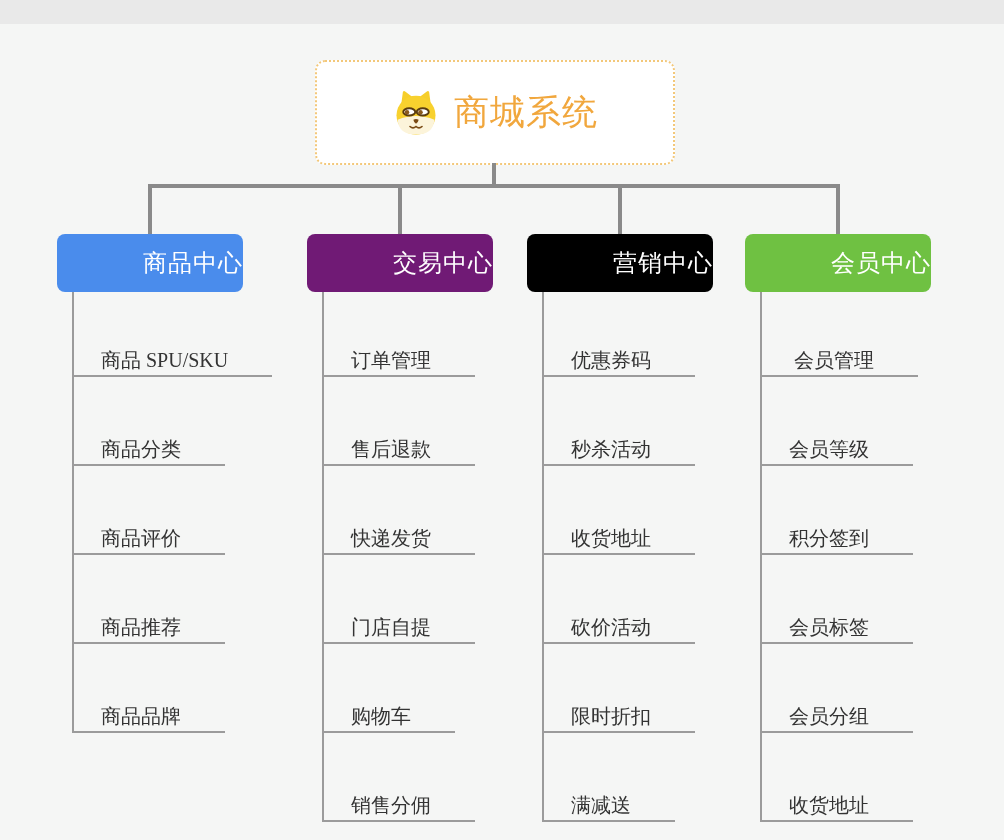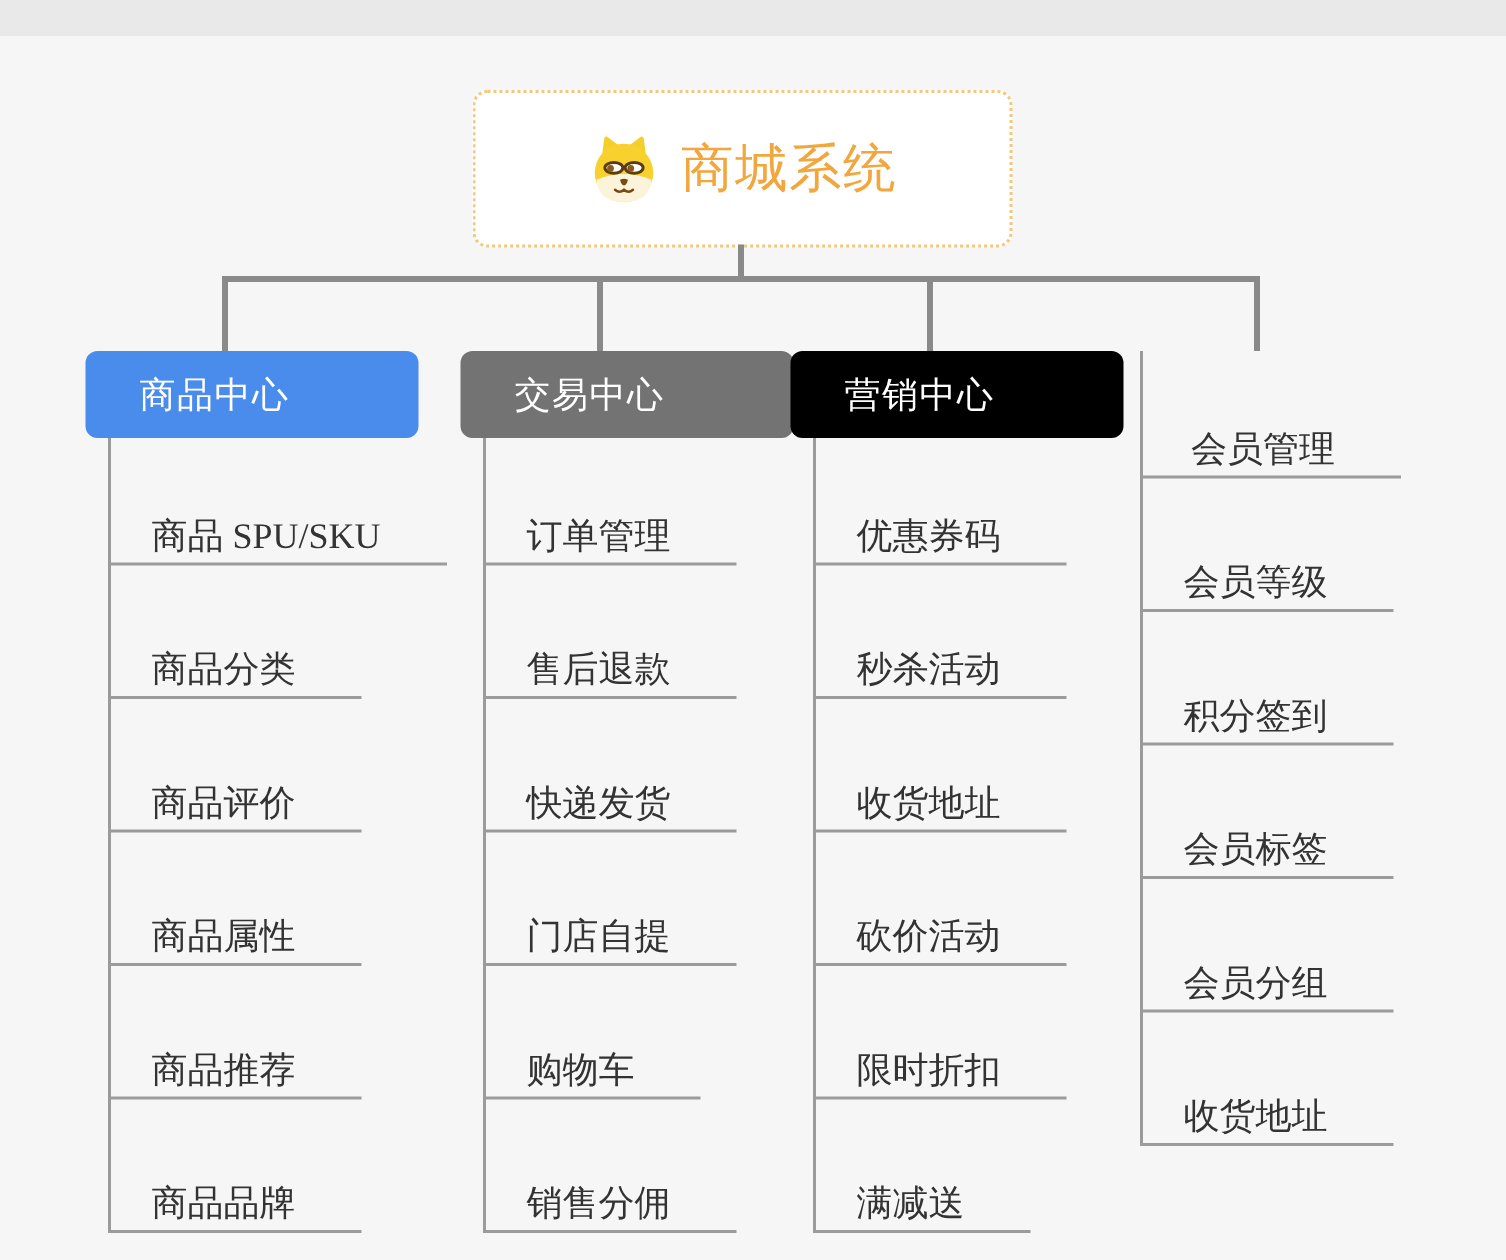--- a/index.html
+++ b/index.html
@@ -18,31 +18,31 @@
   .root-title{font-size:35px;color:#F1A73D;letter-spacing:1px;line-height:1;}
   
   .conn{position:absolute;background:#8A8A8A;}
   .root-drop{left:492px;top:139px;width:4px;height:25px;}
   .h-bar{left:148px;top:160px;width:692px;height:4px;}
   .branch .drop{left:91px;top:-50px;width:4px;height:50px;}
   
   .branch{position:absolute;top:210px;}
   .branch-node{
     position:relative;width:186px;height:58px;border-radius:8px;
-    display:flex;align-items:center;justify-content:flex-start;
-    color:#FFFFFF;font-size:24px;letter-spacing:1px;cursor:pointer;padding-left:36px;
+    display:flex;align-items:center;justify-content:flex-end;
+    color:#FFFFFF;font-size:24px;letter-spacing:1px;cursor:pointer;
   }
   .children{
     margin-left:15px;border-left:2px solid #9B9B9B;width:max-content;
   }
   .child{
     box-sizing:border-box;height:89px;width:fit-content;
     display:flex;align-items:flex-end;
     padding:0 44px 5px 27px;border-bottom:2px solid #9B9B9B;
-    font-size:24px;color:#333333;white-space:nowrap;line-height:1;
+    font-size:20px;color:#333333;white-space:nowrap;line-height:1;
     cursor:pointer;
   }
   .child:first-child{height:85px;}
 </style>
 </head>
 <body>
 
 <div class="canvas" style="background: rgb(245, 246, 245);">
 
   <div class="root-node" style="border-color: rgb(243, 200, 122); background: rgb(255, 255, 255);">
@@ -78,37 +78,34 @@
   </div>
 
   <div class="child" style="border-bottom-color: rgb(155, 155, 155);">
     <span class="child-label">商品分类</span>
   </div>
 
   <div class="child" style="border-bottom-color: rgb(155, 155, 155);">
     <span class="child-label">商品评价</span>
   </div>
 
-  <div class="child" style="border-bottom-color: rgb(155, 155, 155);">
-    <span class="child-label">商品属性</span>
-  </div>
 
   <div class="child" style="border-bottom-color: rgb(155, 155, 155);">
     <span class="child-label">商品推荐</span>
   </div>
 
   <div class="child" style="border-bottom-color: rgb(155, 155, 155);">
     <span class="child-label">商品品牌</span>
   </div>
 </div>
   </div>
 
   <div class="branch" style="left: 307px;">
     <div class="conn drop" style="background: rgb(138, 138, 138);"></div>
-    <div class="branch-node" style="background: #737373;">
+    <div class="branch-node" style="background: #701a75;">
       <span class="branch-label">交易中心</span>
     </div>
     <div class="children" style="border-left-color: rgb(155, 155, 155);">
   <div class="child" style="border-bottom-color: rgb(155, 155, 155);">
     <span class="child-label">订单管理</span>
   </div>
 
   <div class="child" style="border-bottom-color: rgb(155, 155, 155);">
     <span class="child-label">售后退款</span>
   </div>
@@ -158,20 +155,23 @@
   </div>
 
   <div class="child" style="border-bottom-color: rgb(155, 155, 155);">
     <span class="child-label">满减送</span>
   </div>
 </div>
   </div>
 
   <div class="branch" style="left: 745px;">
     <div class="conn drop" style="background: rgb(138, 138, 138);"></div>
+    <div class="branch-node" style="background: rgb(111, 193, 66);">
+      <span class="branch-label">会员中心</span>
+    </div>
     <div class="children" style="border-left-color: rgb(155, 155, 155);">
   <div class="child" style="border-bottom-color: rgb(155, 155, 155); padding-left: 32px;">
     <span class="child-label">会员管理</span>
   </div>
 
   <div class="child" style="border-bottom-color: rgb(155, 155, 155);">
     <span class="child-label">会员等级</span>
   </div>
 
   <div class="child" style="border-bottom-color: rgb(155, 155, 155);">

